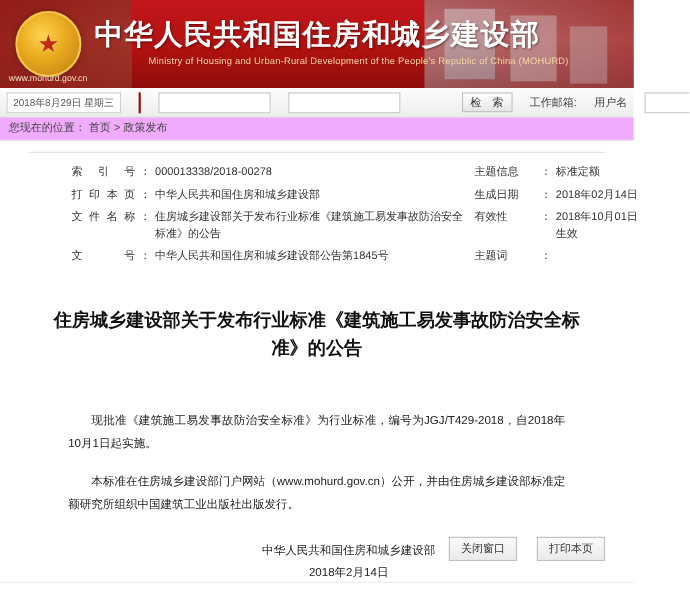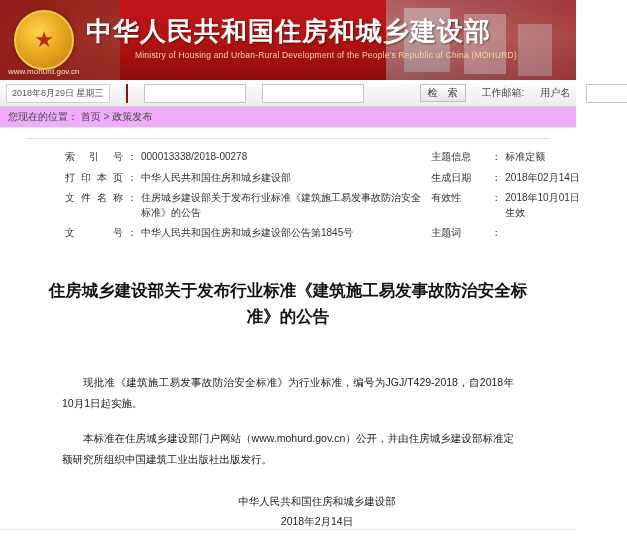--- a/index.html
+++ b/index.html
@@ -325,15 +325,19 @@
   <div class="doc-body">
     <p>现批准《建筑施工易发事故防治安全标准》为行业标准，编号为JGJ/T429-2018，自2018年10月1日起实施。</p>
     <p>本标准在住房城乡建设部门户网站（www.mohurd.gov.cn）公开，并由住房城乡建设部标准定额研究所组织中国建筑工业出版社出版发行。</p>
   </div>
 
   <div class="signature">
     <div>中华人民共和国住房和城乡建设部</div>
     <div>2018年2月14日</div>
   </div>
 
+  <div class="footer-btns">
+    <div class="f-btn">关闭窗口</div>
+    <div class="f-btn">打印本页</div>
+  </div>
 
   <div class="bottom-rule"></div>
 </div>
 
 </body></html>

